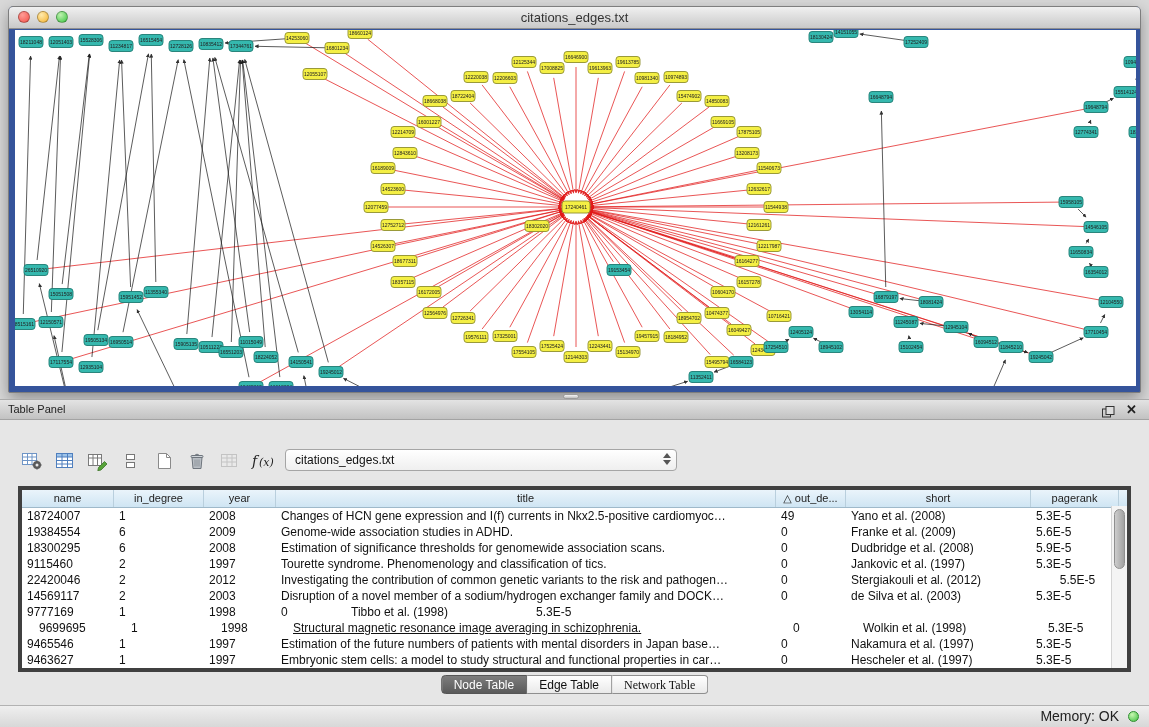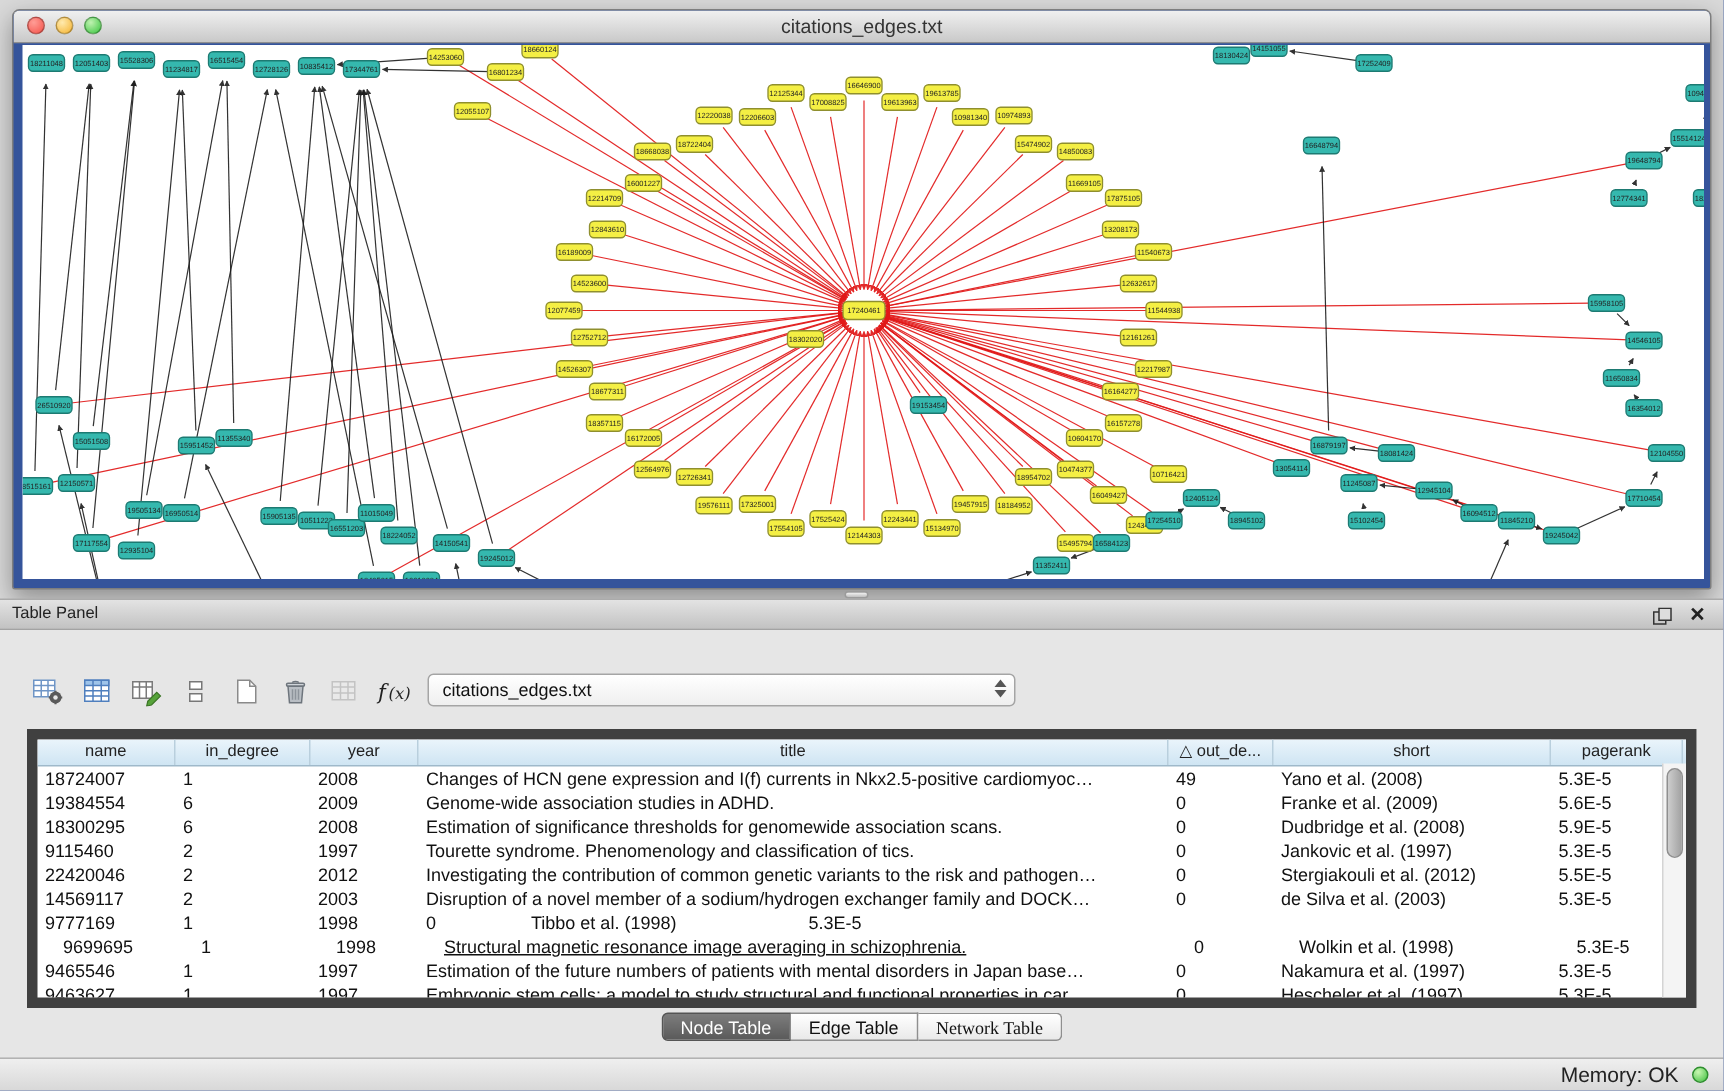--- a/index.html
+++ b/index.html
@@ -39,21 +39,21 @@
   .combo{position:absolute;left:285px;top:29px;width:392px;height:22px;background:linear-gradient(#ffffff,#efefef);
     border:1px solid #a5a5a5;border-radius:4px;box-sizing:border-box;font-size:12px;color:#111;line-height:20px;
     padding:0 26px 0 9px;overflow:hidden;white-space:nowrap;}
   .combo-arrows{position:absolute;left:285px;top:29px;margin-left:373px;width:18px;height:22px;}
   .combo-arrows .up{width:0;height:0;border-left:4px solid transparent;border-right:4px solid transparent;
     border-bottom:5px solid #555;margin:4px auto 2px;}
   .combo-arrows .down{width:0;height:0;border-left:4px solid transparent;border-right:4px solid transparent;
     border-top:5px solid #555;margin:0 auto;}
 
   .table-wrap{position:absolute;left:18px;top:66px;width:1113px;height:186px;background:#fff;
-    border:7px solid #404040;box-sizing:border-box;overflow:hidden;}
+    border:4px solid #404040;box-sizing:border-box;overflow:hidden;}
   .thead{display:flex;height:17px;background:linear-gradient(#eaf4fb,#cfe5f3);border-bottom:1px solid #9fb9ca;}
   .th{box-sizing:border-box;border-right:1px solid #b9cfdd;font-size:11px;color:#222;text-align:center;
     line-height:16px;overflow:hidden;white-space:nowrap;flex:none;}
   .tr{display:flex;height:16px;}
   .td{box-sizing:border-box;font-size:12px;color:#111;line-height:16px;padding-left:5px;overflow:hidden;
     white-space:nowrap;flex:none;}
   .vscroll{position:absolute;right:0;top:16px;bottom:0;width:15px;background:#f4f4f4;border-left:1px solid #d4d4d4;}
   .vthumb{position:absolute;left:2px;right:2px;top:3px;height:58px;border-radius:6px;
     background:linear-gradient(90deg,#cdcdcd,#a2a2a2);border:1px solid #8f8f8f;}
 
@@ -807,21 +807,21 @@
             <div class="td" style="width: 185px;">Jankovic et al. (1997)</div>
             <div class="td" style="width: 88px;">5.3E-5</div>
           </div>
           <div class="tr">
             <div class="td" style="width: 92px;">22420046</div>
             <div class="td" style="width: 90px;">2</div>
             <div class="td" style="width: 72px;">2012</div>
             <div class="td" style="width: 500px;">Investigating the contribution of common genetic variants to the risk and pathogen…</div>
             <div class="td" style="width: 70px;">0</div>
             <div class="td" style="width: 185px;">Stergiakouli et al. (2012)</div>
-            <div class="td" style="width: 88px;">5.5E-5</div>
+            <div class="td" style="width: 88px; text-align: center;">5.5E-5</div>
           </div>
           <div class="tr">
             <div class="td" style="width: 92px;">14569117</div>
             <div class="td" style="width: 90px;">2</div>
             <div class="td" style="width: 72px;">2003</div>
             <div class="td" style="width: 500px;">Disruption of a novel member of a sodium/hydrogen exchanger family and DOCK…</div>
             <div class="td" style="width: 70px;">0</div>
             <div class="td" style="width: 185px;">de Silva et al. (2003)</div>
             <div class="td" style="width: 88px;">5.3E-5</div>
           </div>

